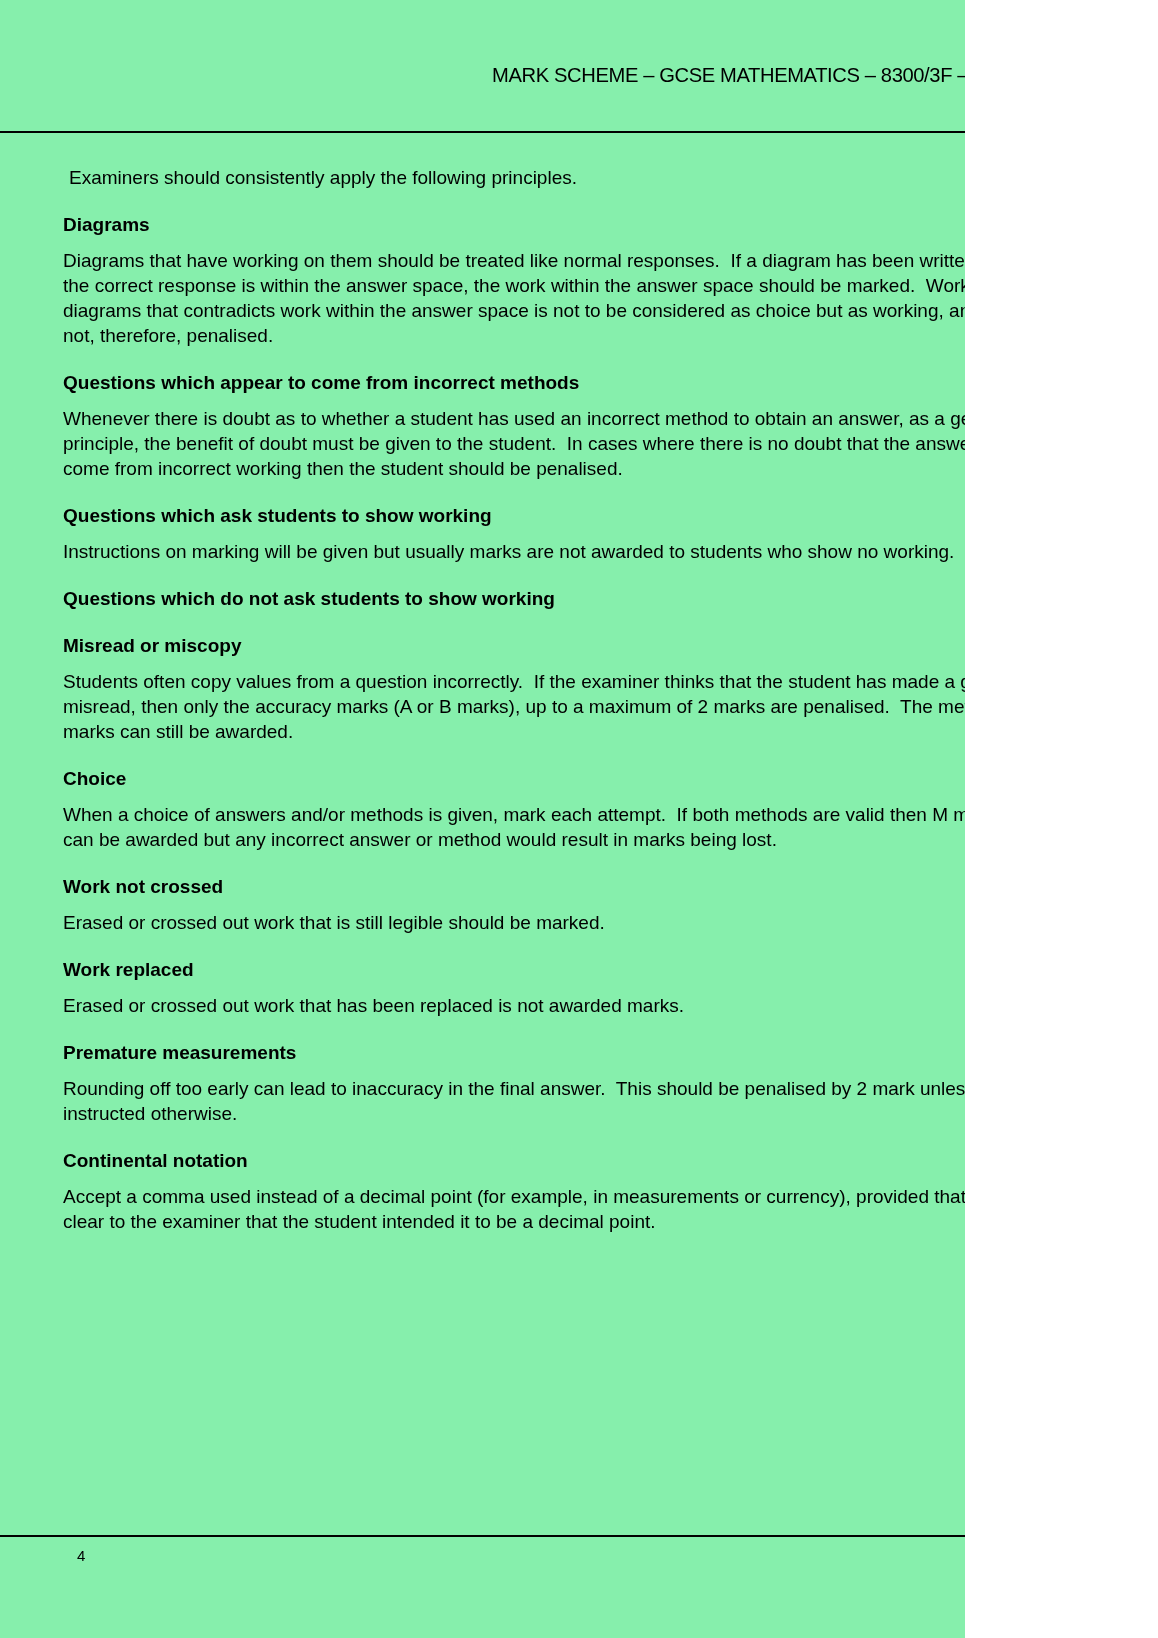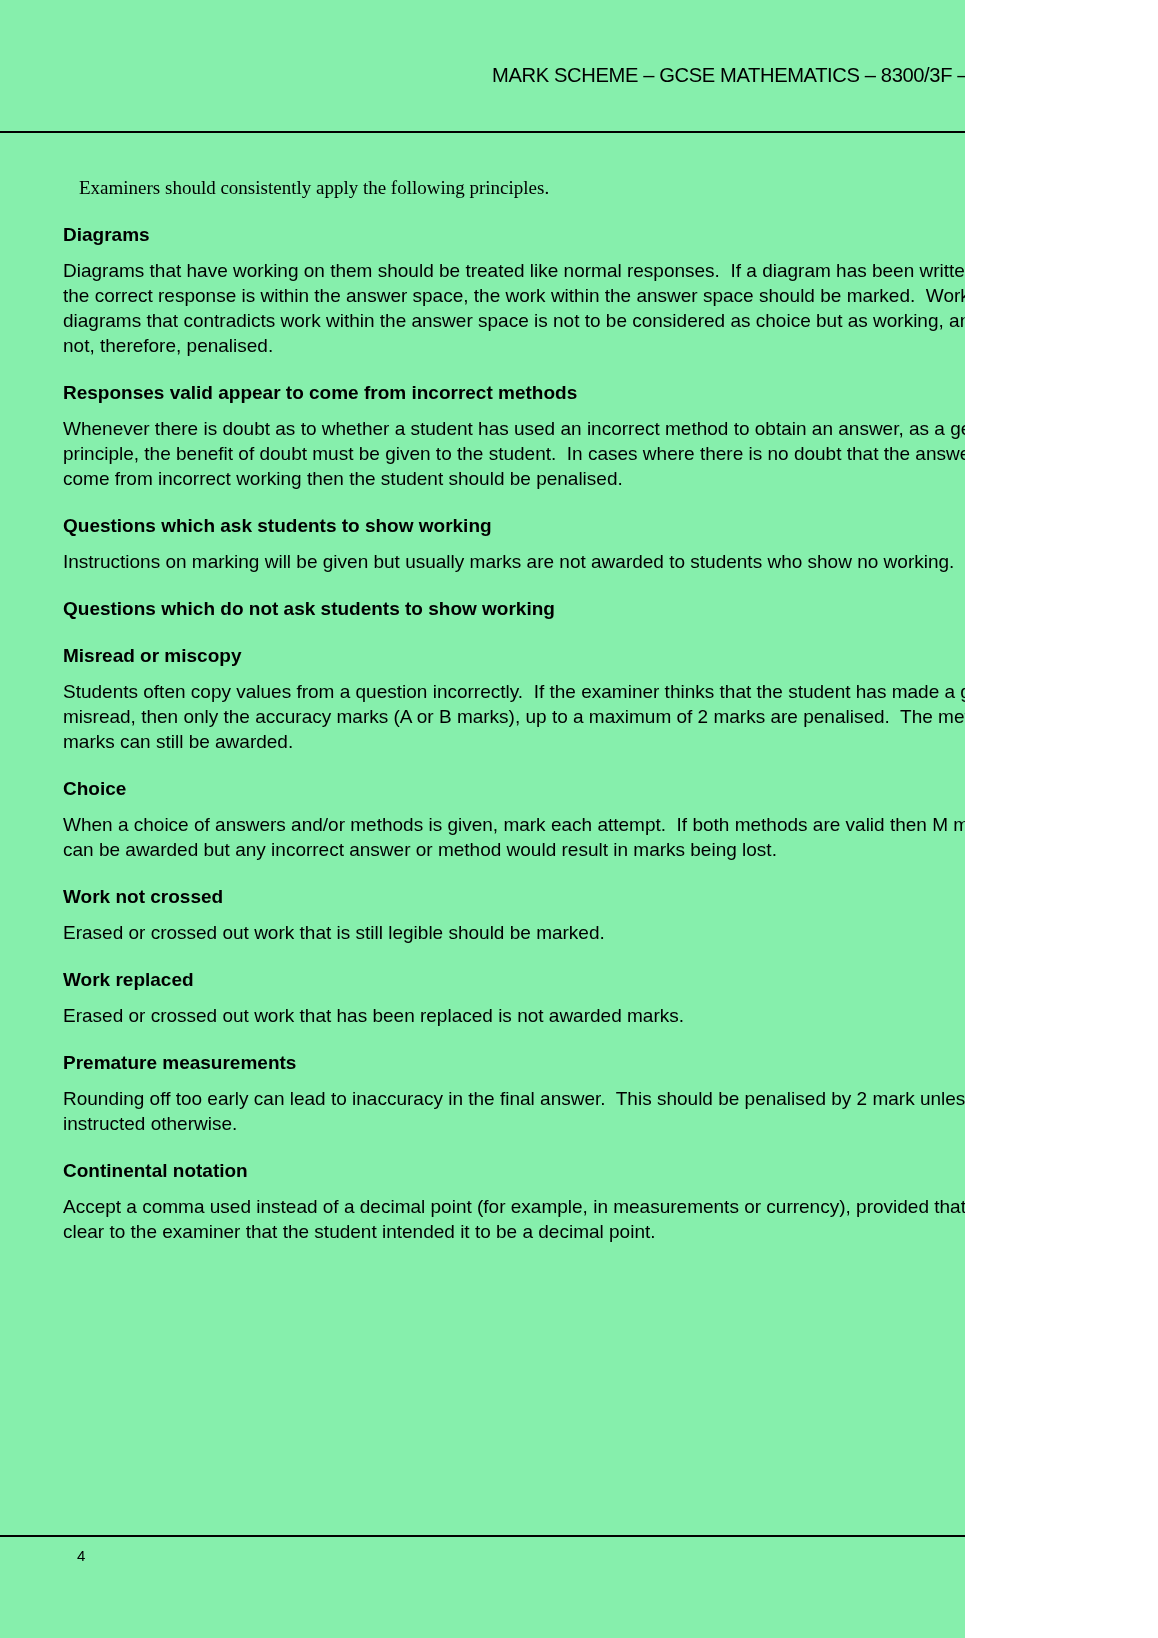--- a/index.html
+++ b/index.html
@@ -42,23 +42,22 @@
   
   .content {
     position: absolute;
     top: 159px;
     left: 63px;
     width: 973px;
     font-size: 19px;
     line-height: 25px;
   }
   .intro {
-    margin: 16px;
+    margin: 6px;
     white-space: pre-wrap;
-    font-family: Liberation Serif, serif;
   }
   section.sec {
     margin-top: 22px;
   }
   section.sec h2 {
     margin: 0 0 11px 0;
     font-size: 19px;
     line-height: 25px;
     font-weight: bold;
   }
@@ -94,21 +93,21 @@
   <div class="content">
 
     <p class="intro">Examiners should consistently apply the following principles.</p>
 
     <section class="sec">
       <h2>Diagrams</h2>
       <p>Diagrams that have working on them should be treated like normal responses.  If a diagram has been written on but the correct response is within the answer space, the work within the answer space should be marked.  Working on diagrams that contradicts work within the answer space is not to be considered as choice but as working, and is not, therefore, penalised.</p>
     </section>
 
     <section class="sec">
-      <h2>Responses valid appear to come from incorrect methods</h2>
+      <h2>Questions which appear to come from incorrect methods</h2>
       <p>Whenever there is doubt as to whether a student has used an incorrect method to obtain an answer, as a general principle, the benefit of doubt must be given to the student.  In cases where there is no doubt that the answer has come from incorrect working then the student should be penalised.</p>
     </section>
 
     <section class="sec">
       <h2>Questions which ask students to show working</h2>
       <p>Instructions on marking will be given but usually marks are not awarded to students who show no working.</p>
     </section>
 
     <section class="sec">
       <h2>Questions which do not ask students to show working</h2>

